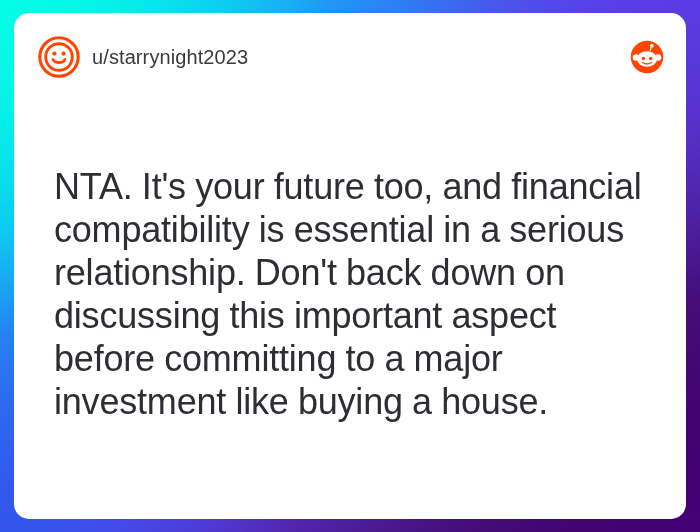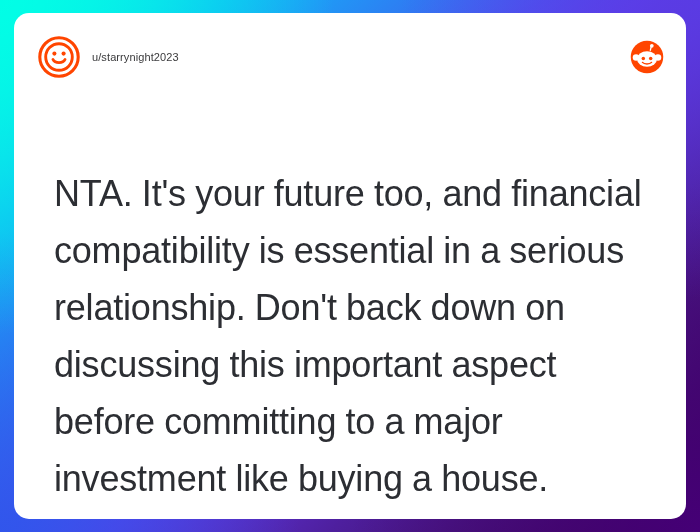--- a/index.html
+++ b/index.html
@@ -82,21 +82,21 @@
     align-items: center;
     gap: 11px;
   }
   .avatar {
     width: 44px;
     height: 44px;
     flex: 0 0 44px;
     display: block;
   }
   .author-name {
-    font-size: 11px;
+    font-size: 20px;
     font-weight: 400;
     color: #3a3a3c;
     letter-spacing: 0.1px;
     white-space: nowrap;
   }
   .spacer { flex: 1 1 auto; }
   .brand-logo {
     width: 34px;
     height: 34px;
     flex: 0 0 34px;
@@ -105,21 +105,21 @@
 
   
   .card-body {
     position: absolute;
     left: 40px;
     top: 152px;
     width: 606px;
   }
   .quote-text {
     font-size: 36px;
-    line-height: 57px;
+    line-height: 43px;
     font-weight: 400;
     color: #2c2e33;
     letter-spacing: -0.2px;
     margin: 0;
     word-spacing: -0.5px;
   }
 </style>
 </head>
 <body>
 

